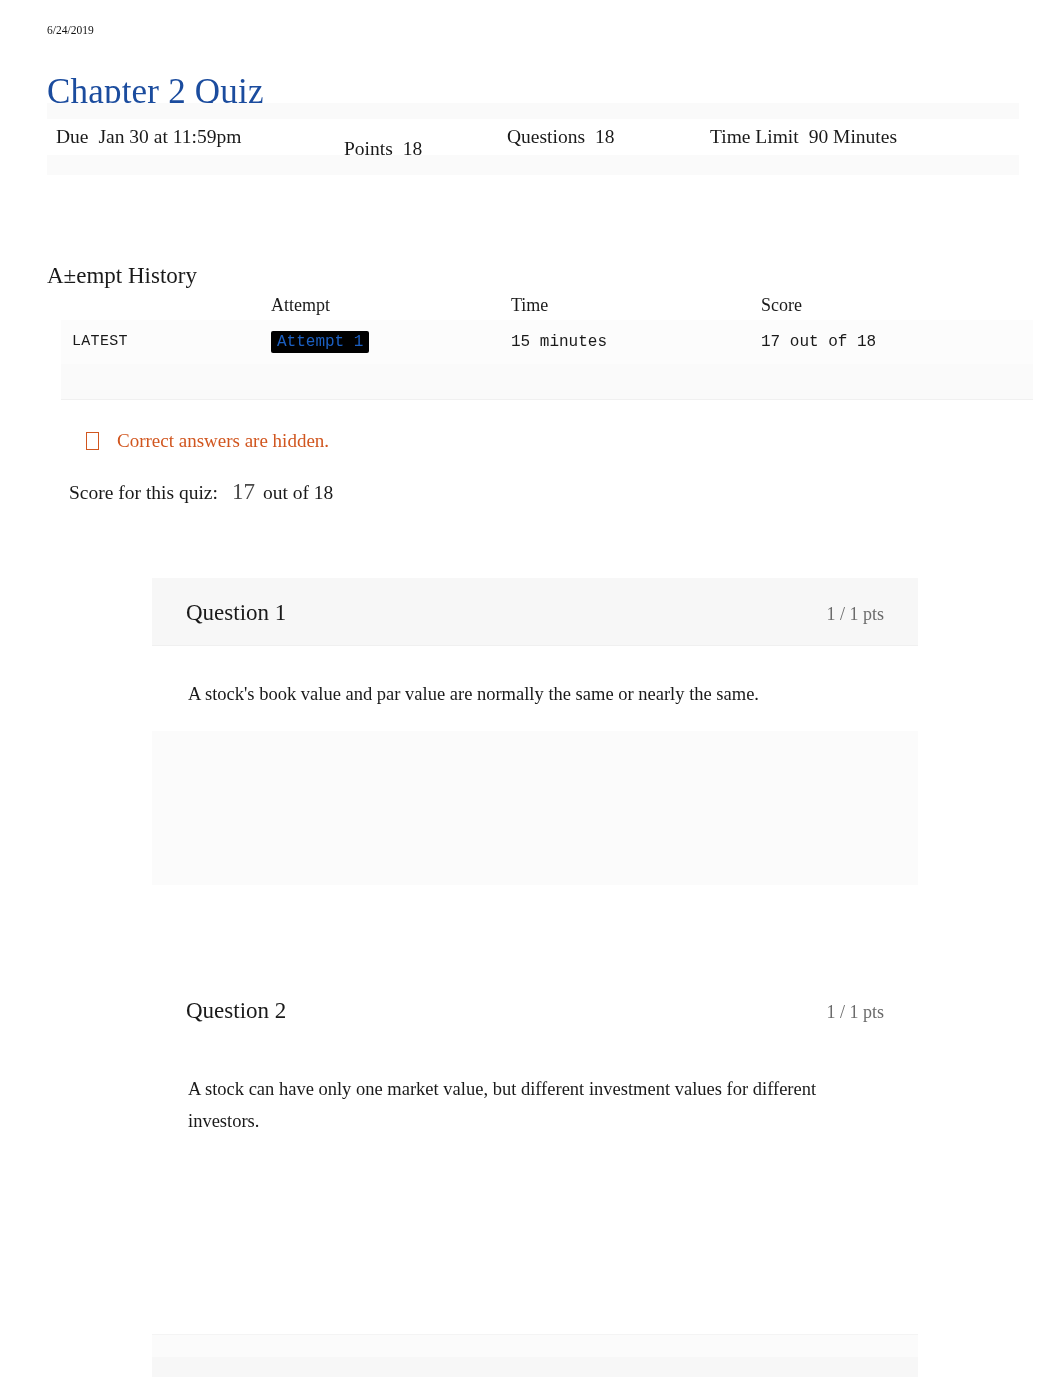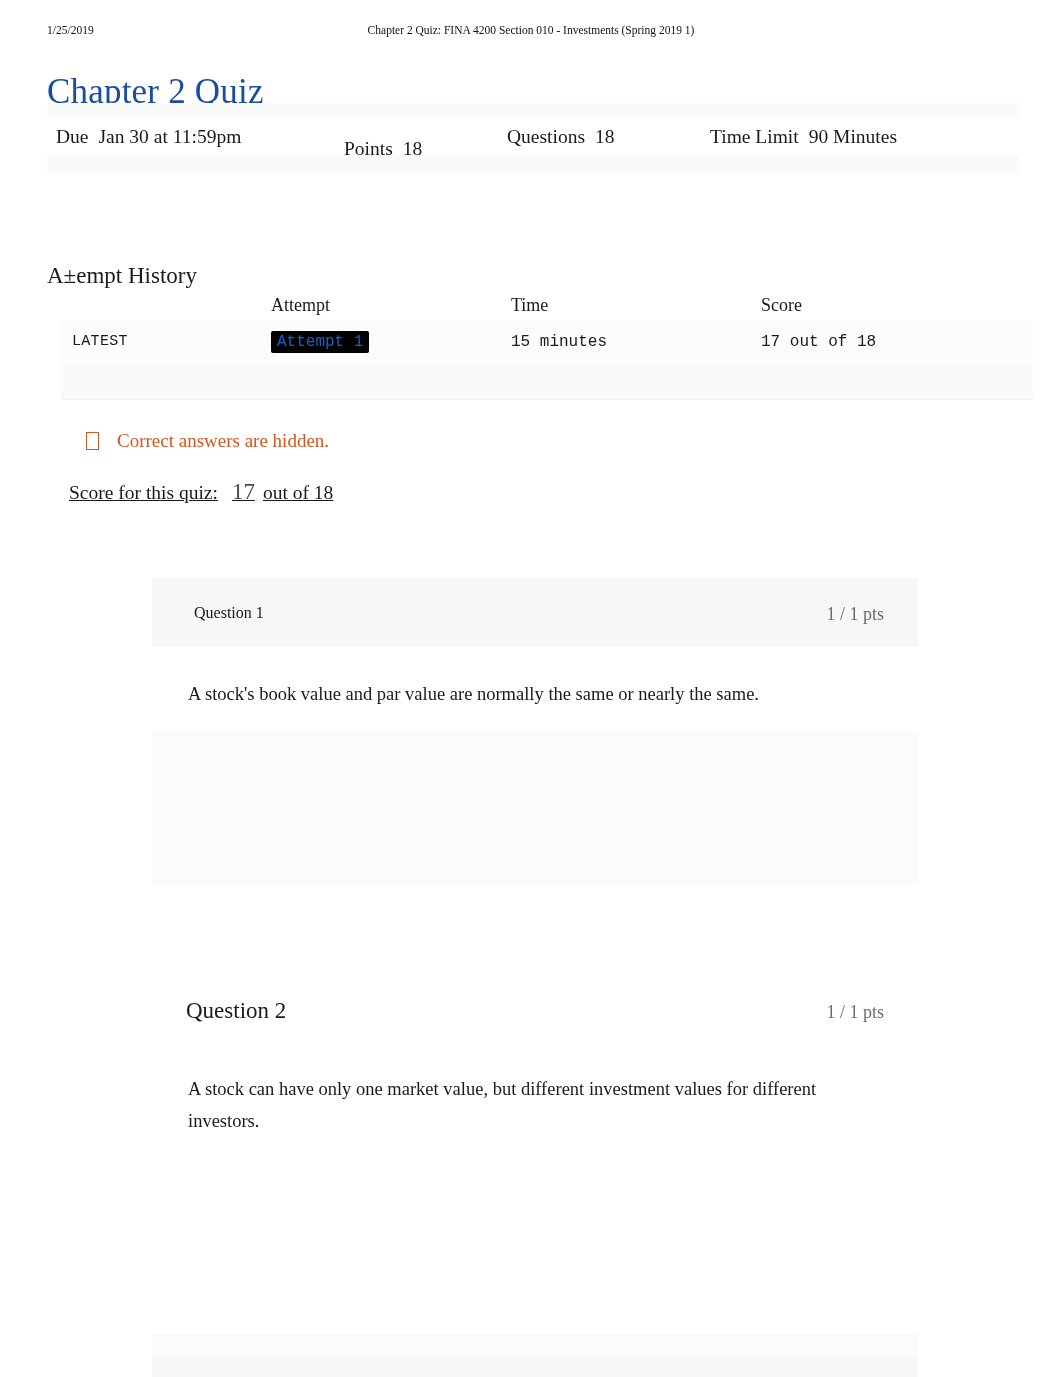--- a/index.html
+++ b/index.html
@@ -162,21 +162,21 @@
 
   
   .score-block {
     position: absolute;
     left: 69px;
     top: 476px;
     font-size: 19.5px;
     line-height: 32px;
     color: #1a1a1a;
   }
-  .score-line { white-space: nowrap; text-decoration: underline; }
+  .score-line { white-space: nowrap; }
   .score-big {
     font-size: 23px;
     color: #4a4a4a;
     margin: 0 8px 0 14px;
   }
 
   
   .q-card {
     position: absolute;
     background: #fbfbfb;
@@ -192,25 +192,24 @@
     left: 0; top: 0;
     width: 100%;
     height: 68px;
     background: #f7f7f7;
     border-bottom: 1px solid #f0f0f0;
   }
   .q-title {
     position: absolute;
     left: 34px;
     top: 20px;
-    font-size: 16px;
+    font-size: 23px;
     line-height: 30px;
     color: #1a1a1a;
     white-space: nowrap;
-    margin-left: 8px;
   }
   .q-pts {
     position: absolute;
     right: 34px;
     top: 22px;
     font-size: 18px;
     line-height: 28px;
     color: #6b6b6b;
     white-space: nowrap;
   }
@@ -307,22 +306,21 @@
     left: 0; top: 22px;
     width: 100%;
     height: 21px;
     background: #f7f7f7;
   }
 </style>
 </head>
 <body>
 
 <div class="print-header">
-  <div class="print-date">1/25/2019</div>
-  <div class="print-title">Chapter 2 Quiz: FINA 4200 Section 010 - Investments (Spring 2019 1)</div>
+  <div class="print-date">6/24/2019</div>
 </div>
 
 <h1 class="page-title">Chapter 2 Quiz</h1>
 
 <div class="meta-strip">
   <div class="meta-band-top"></div>
   <div class="meta-band-bottom"></div>
   <div class="meta-row">
     <span class="m-due">
       <span class="meta-label">Due</span><span class="meta-value">Jan 30 at 11:59pm</span>

